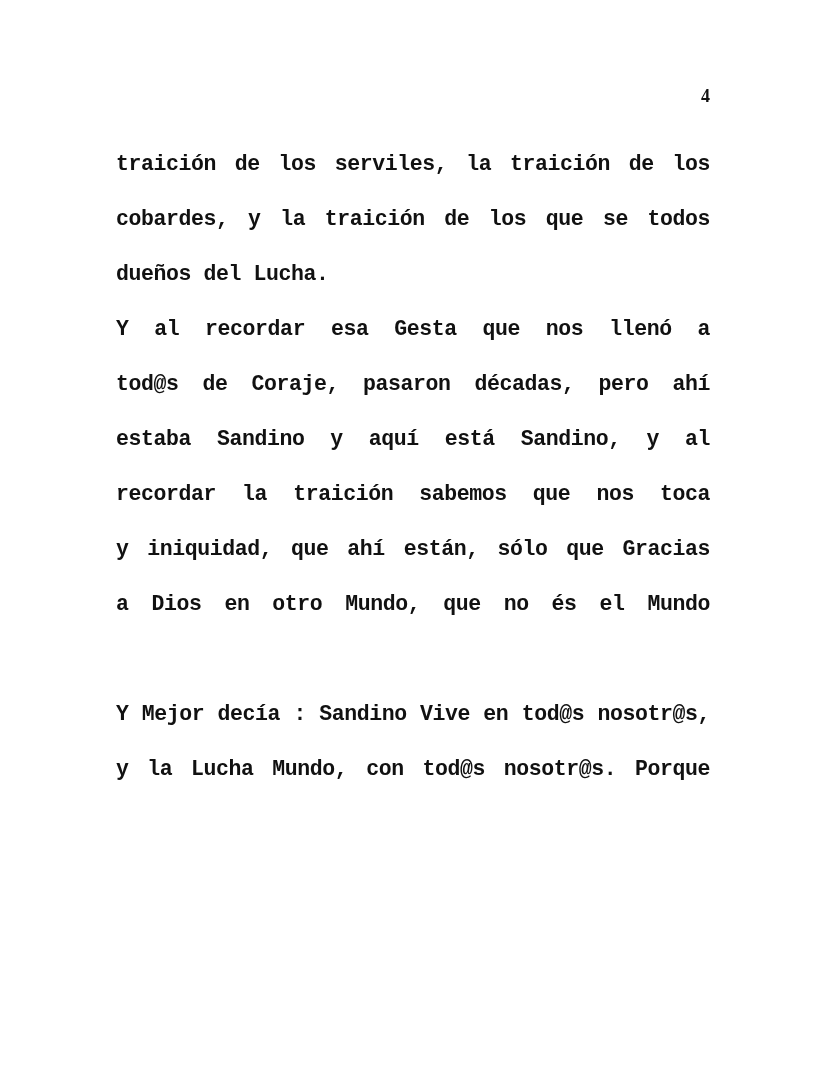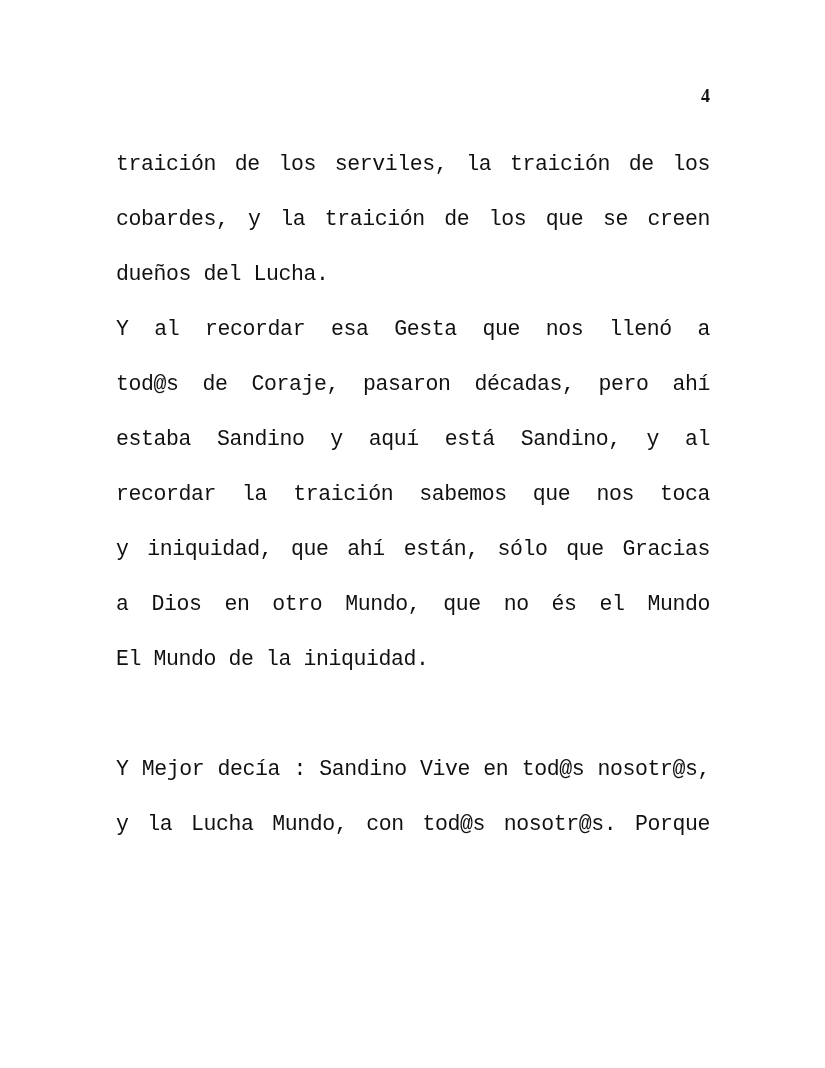--- a/index.html
+++ b/index.html
@@ -24,21 +24,21 @@
       font-weight: bold;
       font-size: 18px;
       line-height: 20px;
     }
     .body-text {
       position: absolute;
       left: 116px;
       top: 144px;
       width: 594px;
       font-family: "Liberation Mono", monospace;
-      font-weight: normal;
+      font-weight: bold;
       font-size: 21.5px;
       letter-spacing: -0.4px;
     }
     .line {
       display: block;
       height: 55px;
       line-height: 40px;
       white-space: nowrap;
       text-align: justify;
       text-align-last: justify;
@@ -53,31 +53,30 @@
   </style>
 </head>
 <body>
 
 <div>
   <div class="page-number">4</div>
 
   <div class="body-text">
     <div>
       <span class="line">traición de los serviles, la traición de los</span>
-      <span class="line">cobardes, y la traición de los que se creen</span>
+      <span class="line">cobardes, y la traición de los que se todos</span>
       <span class="line last">dueños del Lucha.</span>
     </div>
     <div>
       <span class="line">Y al recordar esa Gesta que nos llenó a</span>
       <span class="line">tod@s de Coraje, pasaron décadas, pero ahí</span>
       <span class="line">estaba Sandino y aquí está Sandino, y al</span>
       <span class="line">recordar la traición sabemos que nos toca</span>
       <span class="line">y iniquidad, que ahí están, sólo que Gracias</span>
       <span class="line">a Dios en otro Mundo, que no és el Mundo</span>
-      <span class="line last">El Mundo de la iniquidad.</span>
     </div>
     <div class="gap"></div>
     <div>
       <span class="line">Y Mejor decía : Sandino Vive en tod@s nosotr@s,</span>
       <span class="line">y la Lucha Mundo, con tod@s nosotr@s. Porque</span>
     </div>
   </div>
 </div>
 
 </body></html>

